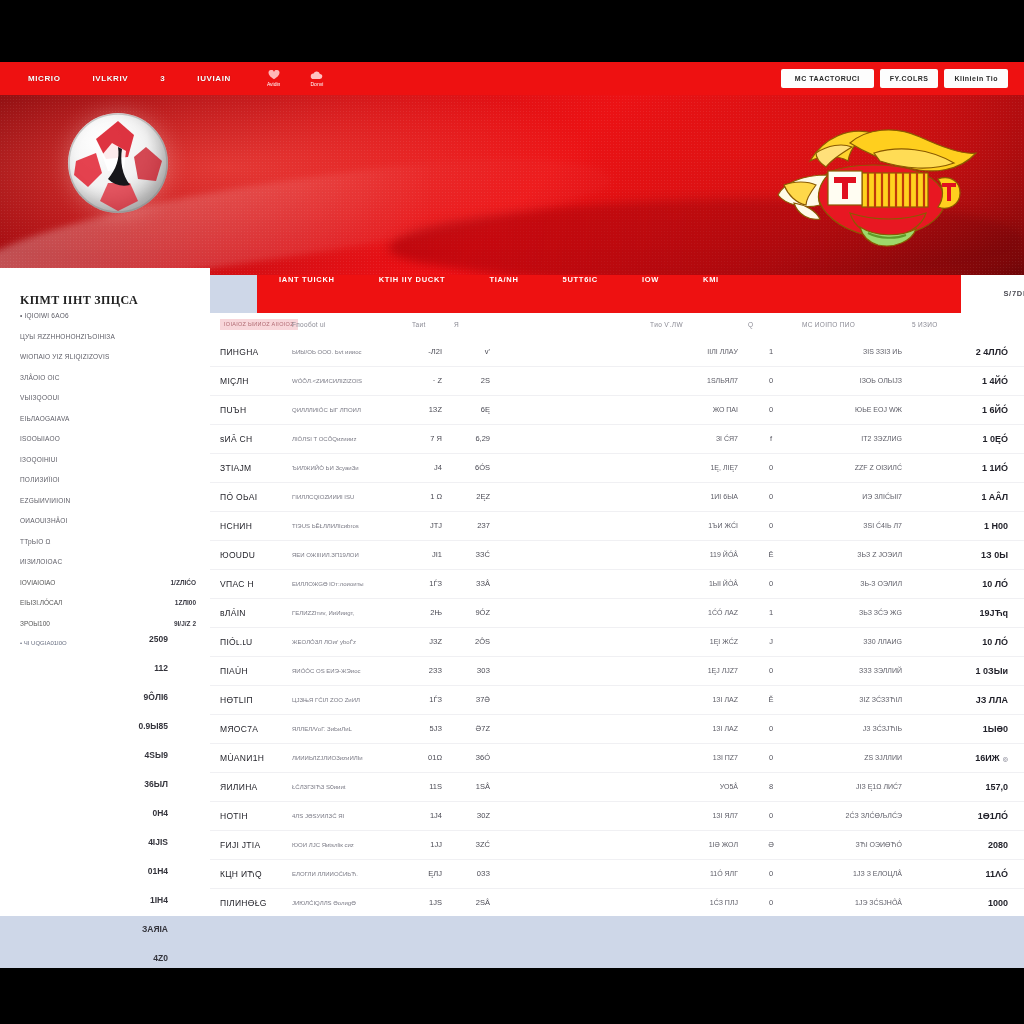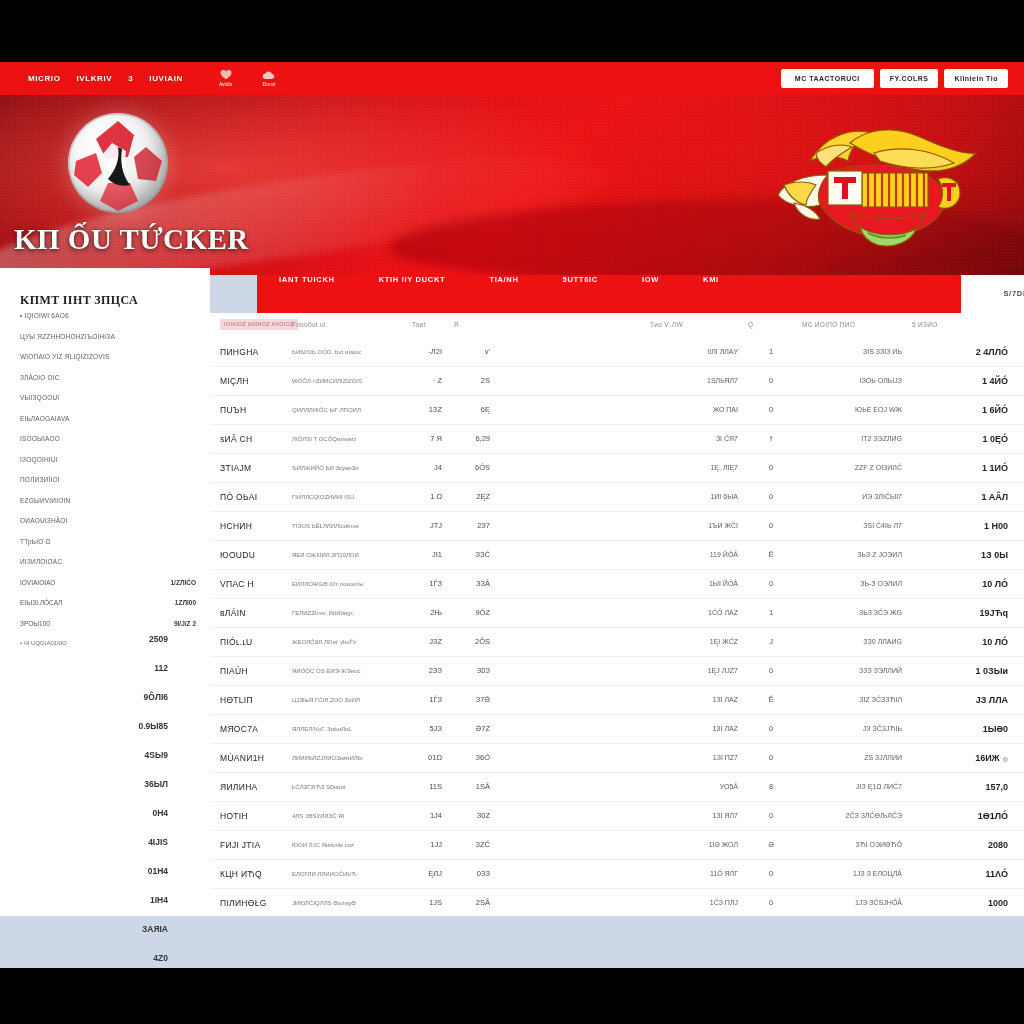--- a/index.html
+++ b/index.html
@@ -15,21 +15,21 @@
   
   .letterbox-top { position:absolute; left:0; top:0; width:1024px; height:62px; background:#000; }
   .letterbox-bottom { position:absolute; left:0; top:968px; width:1024px; height:56px; background:#000; }
 
   
   .topnav {
     position:absolute; left:0; top:62px; width:1024px; height:33px;
     background:#ee1111;
     display:flex; align-items:center;
   }
-  .topnav-left { display:flex; align-items:flex-end; gap:16px; padding-left:28px; }
+  .topnav-left { display:flex; align-items:flex-end; gap:32px; padding-left:28px; }
   .topnav-link {
     color:#ffffff; font-size:8px; font-weight:bold; letter-spacing:.6px;
     text-shadow:0 0 1px rgba(0,0,0,.45);
     white-space:nowrap; filter: blur(.35px);
   }
   .topnav-icons { display:flex; align-items:center; gap:30px; margin-left:36px; }
   .topnav-icon { display:flex; flex-direction:column; align-items:center; gap:1px; }
   .topnav-icon svg { display:block; }
   .topnav-icon-label { color:#fff; font-size:5px; filter: blur(.35px); }
   .topnav-right { margin-left:auto; display:flex; align-items:center; gap:6px; padding-right:16px; }
@@ -221,21 +221,20 @@
         <path d="M50 8 L66 22 L60 44 L38 46 L28 26 Z" fill="#d81020" opacity=".85"></path>
         <path d="M8 48 L28 40 L34 60 L20 74 L6 62 Z" fill="#e01424" opacity=".8"></path>
         <path d="M78 34 L94 48 L88 68 L70 66 L66 44 Z" fill="#c90f1e" opacity=".75"></path>
         <path d="M40 70 L62 70 L70 88 L50 98 L32 88 Z" fill="#dd1222" opacity=".7"></path>
         <path d="M44 30 L58 38 L56 56 L40 58 L34 42 Z" fill="#ffffff" opacity=".9"></path>
         <path d="M50 34 C52 46 48 56 40 66 C46 72 54 74 62 72 C54 62 52 48 54 36 Z" fill="#17171a"></path>
         <circle cx="50" cy="50" r="49" fill="none" stroke="rgba(120,120,120,.35)" stroke-width="1.5"></circle>
       </svg>
     </div>
 
-    <div class="banner-title">KП ỐU TỨCKER</div>
 
     <div class="crest">
       <svg width="230" height="150" viewBox="0 0 230 150">
         <g stroke="#8a5a00" stroke-width="1.2">
           <path d="M56 52 C70 28 96 18 118 24 C104 30 96 40 94 52 C84 46 68 46 56 52Z" fill="#ffd42e"></path>
           <path d="M96 34 C112 20 140 16 166 28 C190 39 210 46 222 44 C206 62 178 66 152 58 C132 52 112 44 96 34Z" fill="#ffcf1e"></path>
           <path d="M120 44 C146 36 176 40 200 54 C178 62 150 60 126 52Z" fill="#ffdc55"></path>
           <path d="M62 44 C74 36 88 34 98 38 C88 44 78 50 72 58 C66 54 62 50 62 44Z" fill="#ffe07a"></path>
           <path d="M78 62 C100 54 140 54 162 62 C186 70 196 86 188 102 C176 122 140 132 112 126 C86 120 66 104 64 86 C63 74 68 66 78 62Z" fill="#e81722"></path>
           <path d="M74 66 C48 66 30 74 24 86 C32 96 50 100 66 96 C62 86 66 74 74 66Z" fill="#fffbe8"></path>

